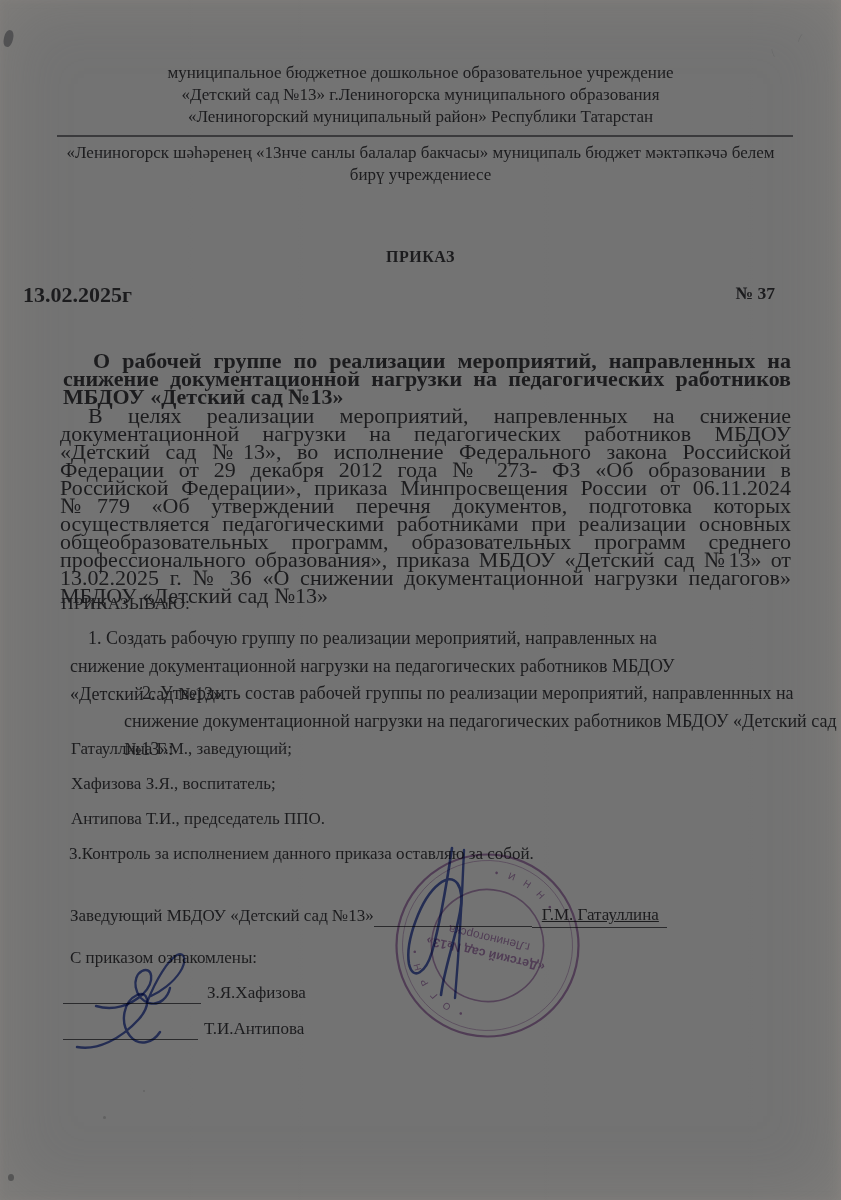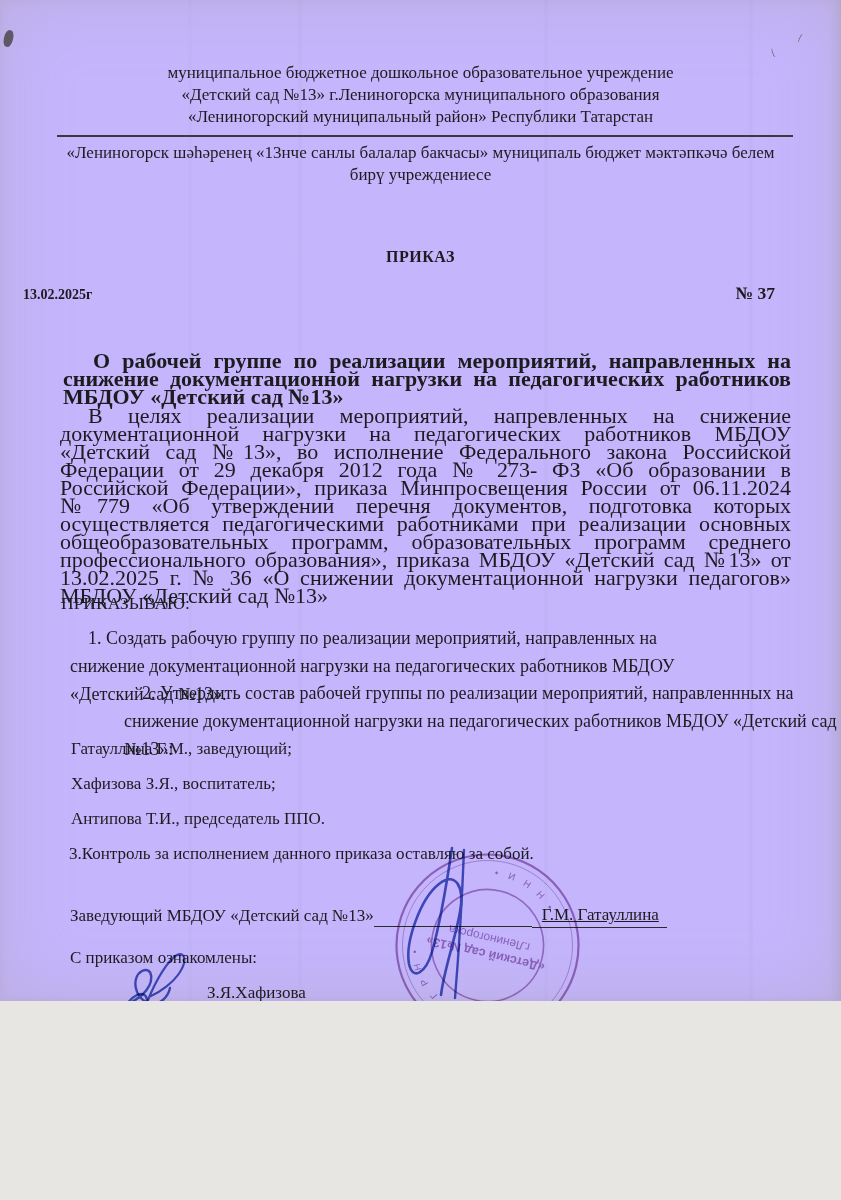--- a/index.html
+++ b/index.html
@@ -1,18 +1,18 @@
 <!DOCTYPE html>
 <html><head>
 <meta charset="utf-8">
 <style>
   html,body{margin:0;padding:0;background:#e8e6e2;}
   .page{
-    position:relative;width:841px;height:1001px;overflow:hidden;
-    background:#c4b5fd;
+    position:relative;width:841px;height:1200px;overflow:hidden;
+    background:#737373;
     box-shadow:inset 0 0 70px rgba(165,158,148,.28), inset 0 0 10px rgba(150,144,136,.18);
     font-family:"Liberation Serif","DejaVu Serif",serif;
     color:#1c1c1e;
   }
   .scan-overlay{
     position:absolute;inset:0;pointer-events:none;
     background:
       linear-gradient(90deg, transparent 188px, rgba(110,110,110,.045) 190px, transparent 193px),
       linear-gradient(90deg, transparent 297px, rgba(110,110,110,.05) 300px, transparent 303px),
       linear-gradient(90deg, transparent 543px, rgba(110,110,110,.05) 546px, transparent 549px),
@@ -61,21 +61,21 @@
 
   <div class="abs rule" style="top:135px;left:57px;width:736px;"></div>
 
   <div class="abs center hdr" style="top:142px;">
     <div>«Лениногорск шәһәренең «13нче санлы балалар бакчасы» муниципаль бюджет мәктәпкәчә белем</div>
     <div>бирү учреждениесе</div>
   </div>
 
   <div class="abs center doctitle" style="top:248px;">ПРИКАЗ</div>
 
-  <div class="abs b plain" style="top:284px;left:23px;font-size:14px;">13.02.2025г</div>
+  <div class="abs b plain" style="top:284px;left:23px;font-size:22px;">13.02.2025г</div>
   <div class="abs b plain" style="top:282px;right:66px;font-size:17.5px;">№ 37</div>
 
   <div class="abs para subject" style="top:352px;left:63px;width:728px;">О рабочей группе по реализации мероприятий, направленных на снижение документационной нагрузки на педагогических работников МБДОУ «Детский сад №13»</div>
 
   <div class="abs para preamble" style="top:407px;left:60px;width:731px;">В целях реализации мероприятий, напревленных на снижение документационной нагрузки на педагогических работников МБДОУ «Детский сад №13», во исполнение Федерального закона Российской Федерации от 29 декабря 2012 года № 273- ФЗ «Об образовании в Российской Федерации», приказа Минпросвещения России от 06.11.2024 №779 «Об утверждении перечня документов, подготовка которых осуществляется педагогическими работниками при реализации основных общеобразовательных программ, образовательных программ среднего профессионального образования», приказа МБДОУ «Детский сад №13»  от 13.02.2025 г. № 36 «О снижении документационной нагрузки педагогов» МБДОУ «Детский сад №13»</div>
 
   <div class="abs plain" style="top:592px;left:61px;font-size:17.5px;">ПРИКАЗЫВАЮ:</div>
 
   <div class="abs item" style="top:624px;left:70px;width:640px;">1.  Создать рабочую группу по реализации мероприятий, направленных на снижение документационной нагрузки на педагогических работников МБДОУ «Детский сад №13».</div>
   <div class="abs item" style="top:679px;left:81px;width:718px;margin-left:43px;">2.  Утвердить состав рабочей группы по реализации мероприятий, направленнных на снижение документационной нагрузки на педагогических работников МБДОУ «Детский сад №13»:</div>

